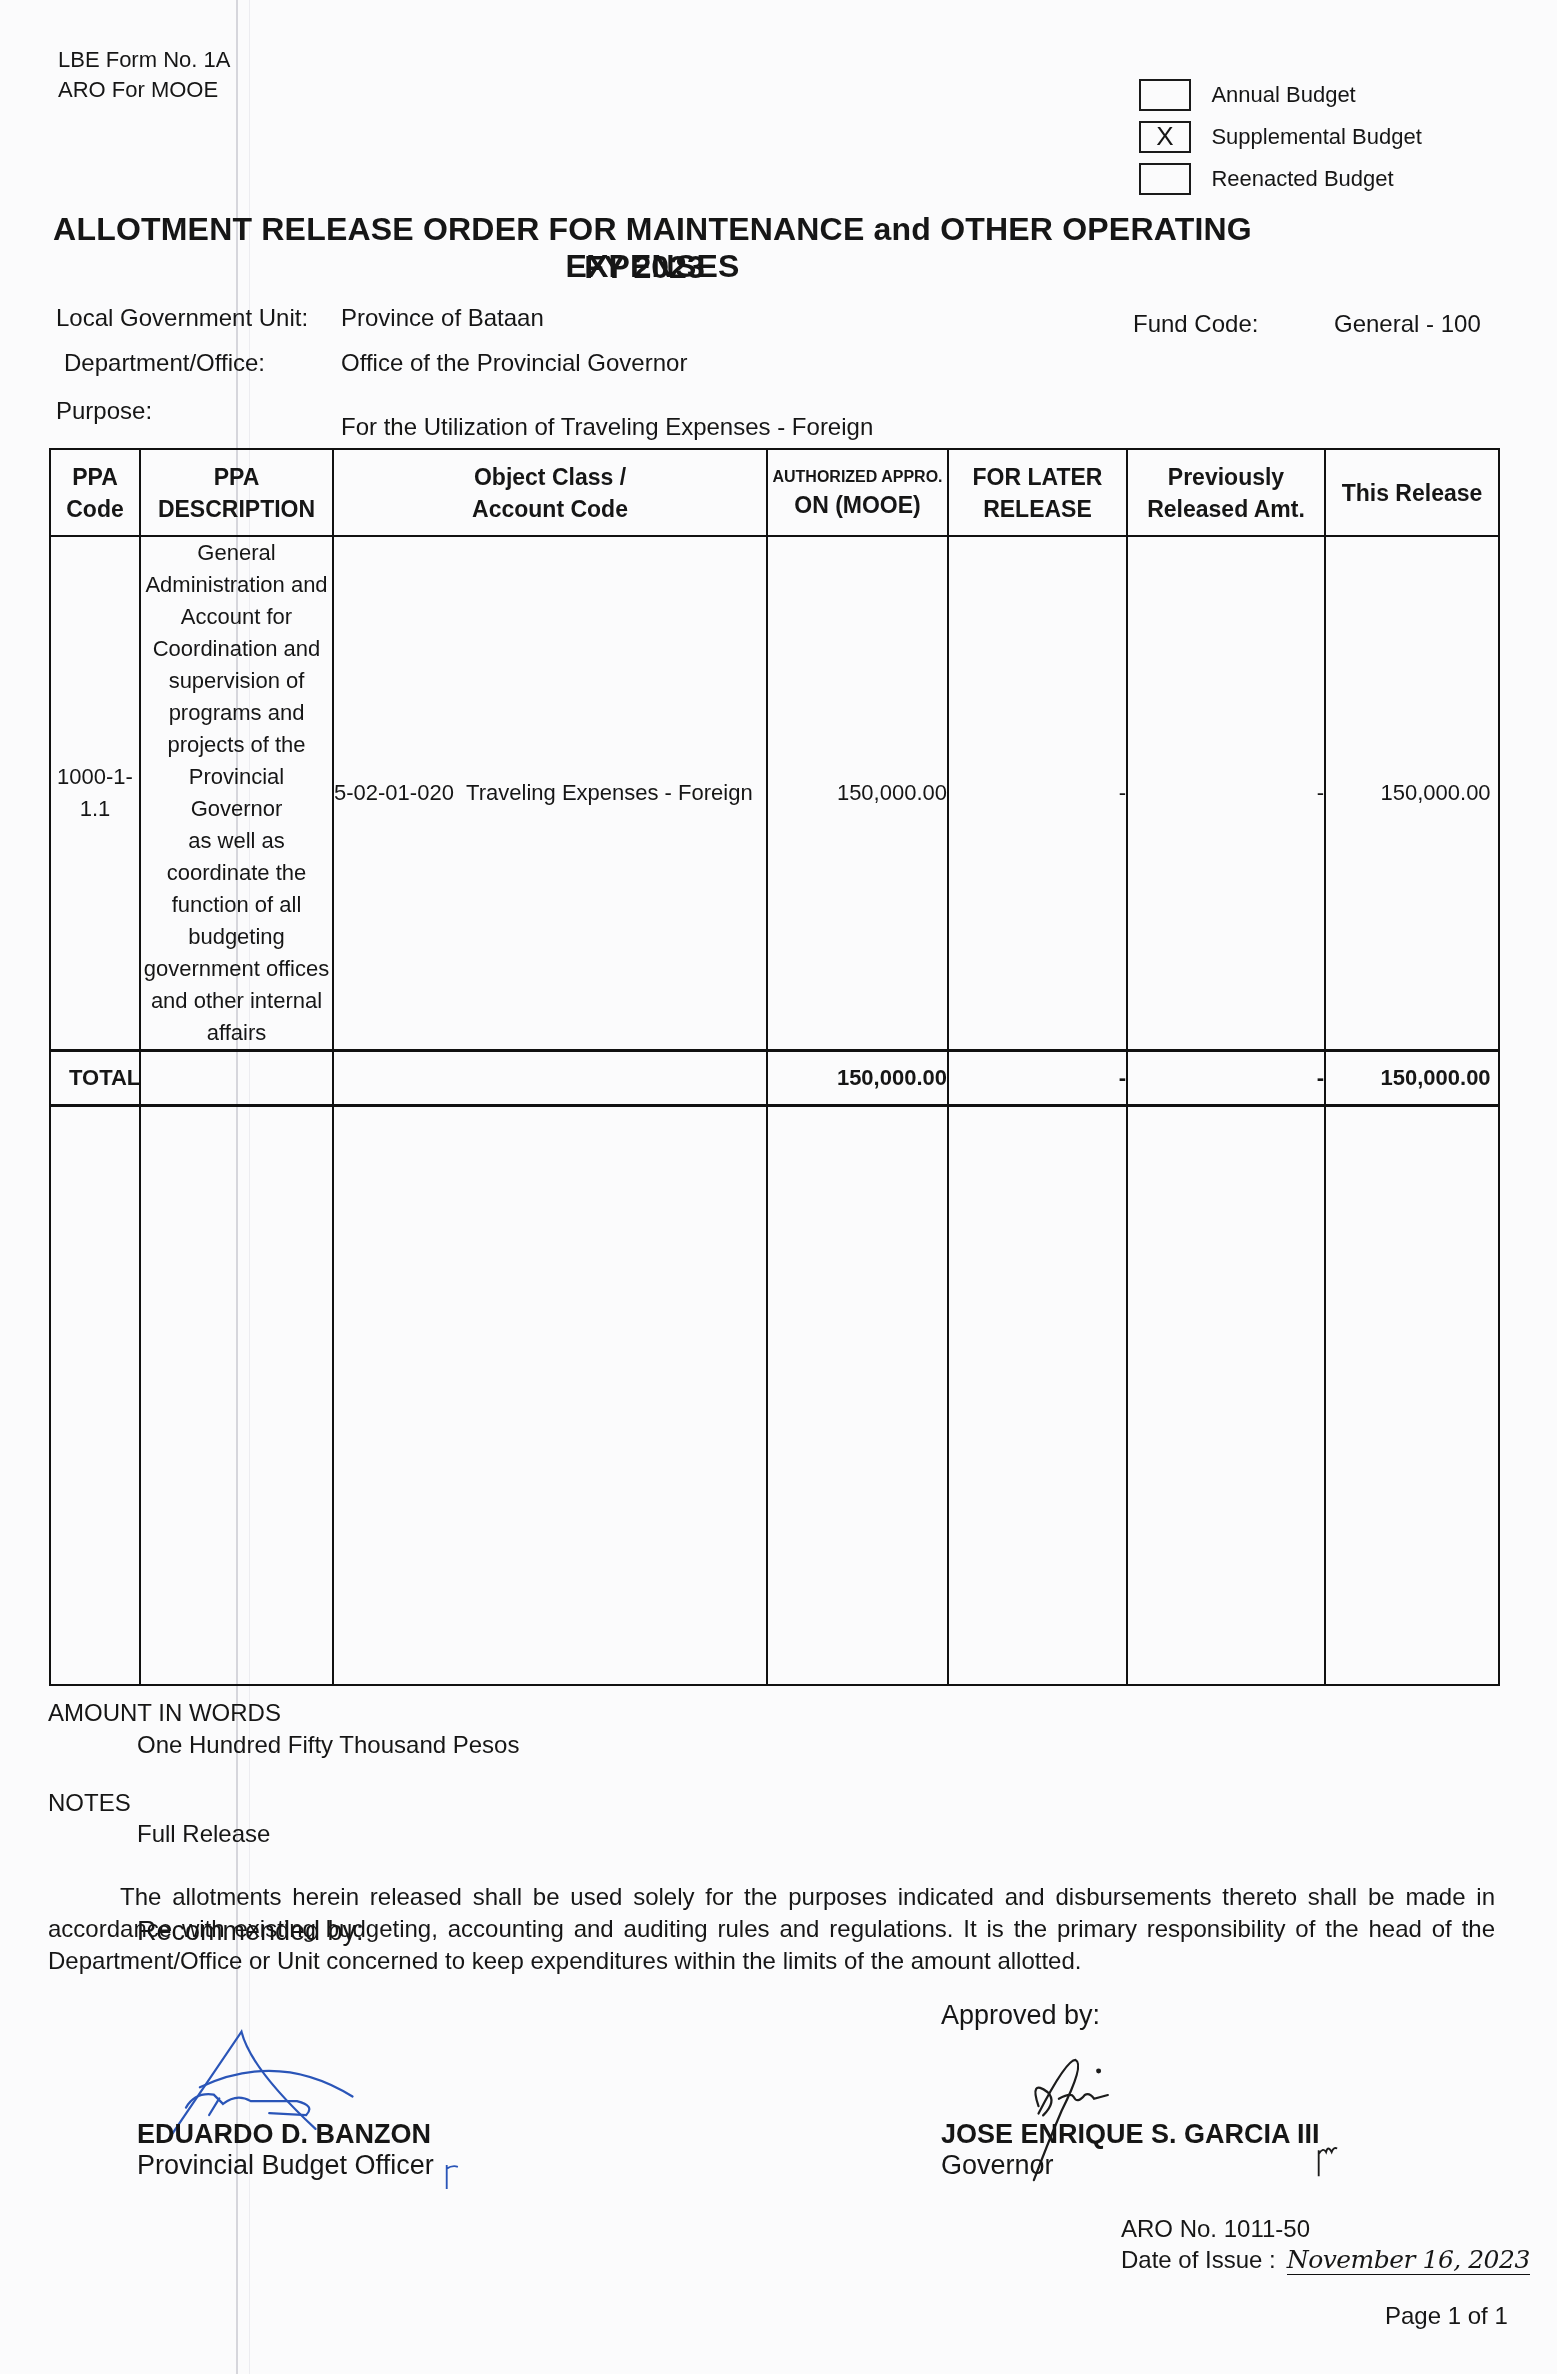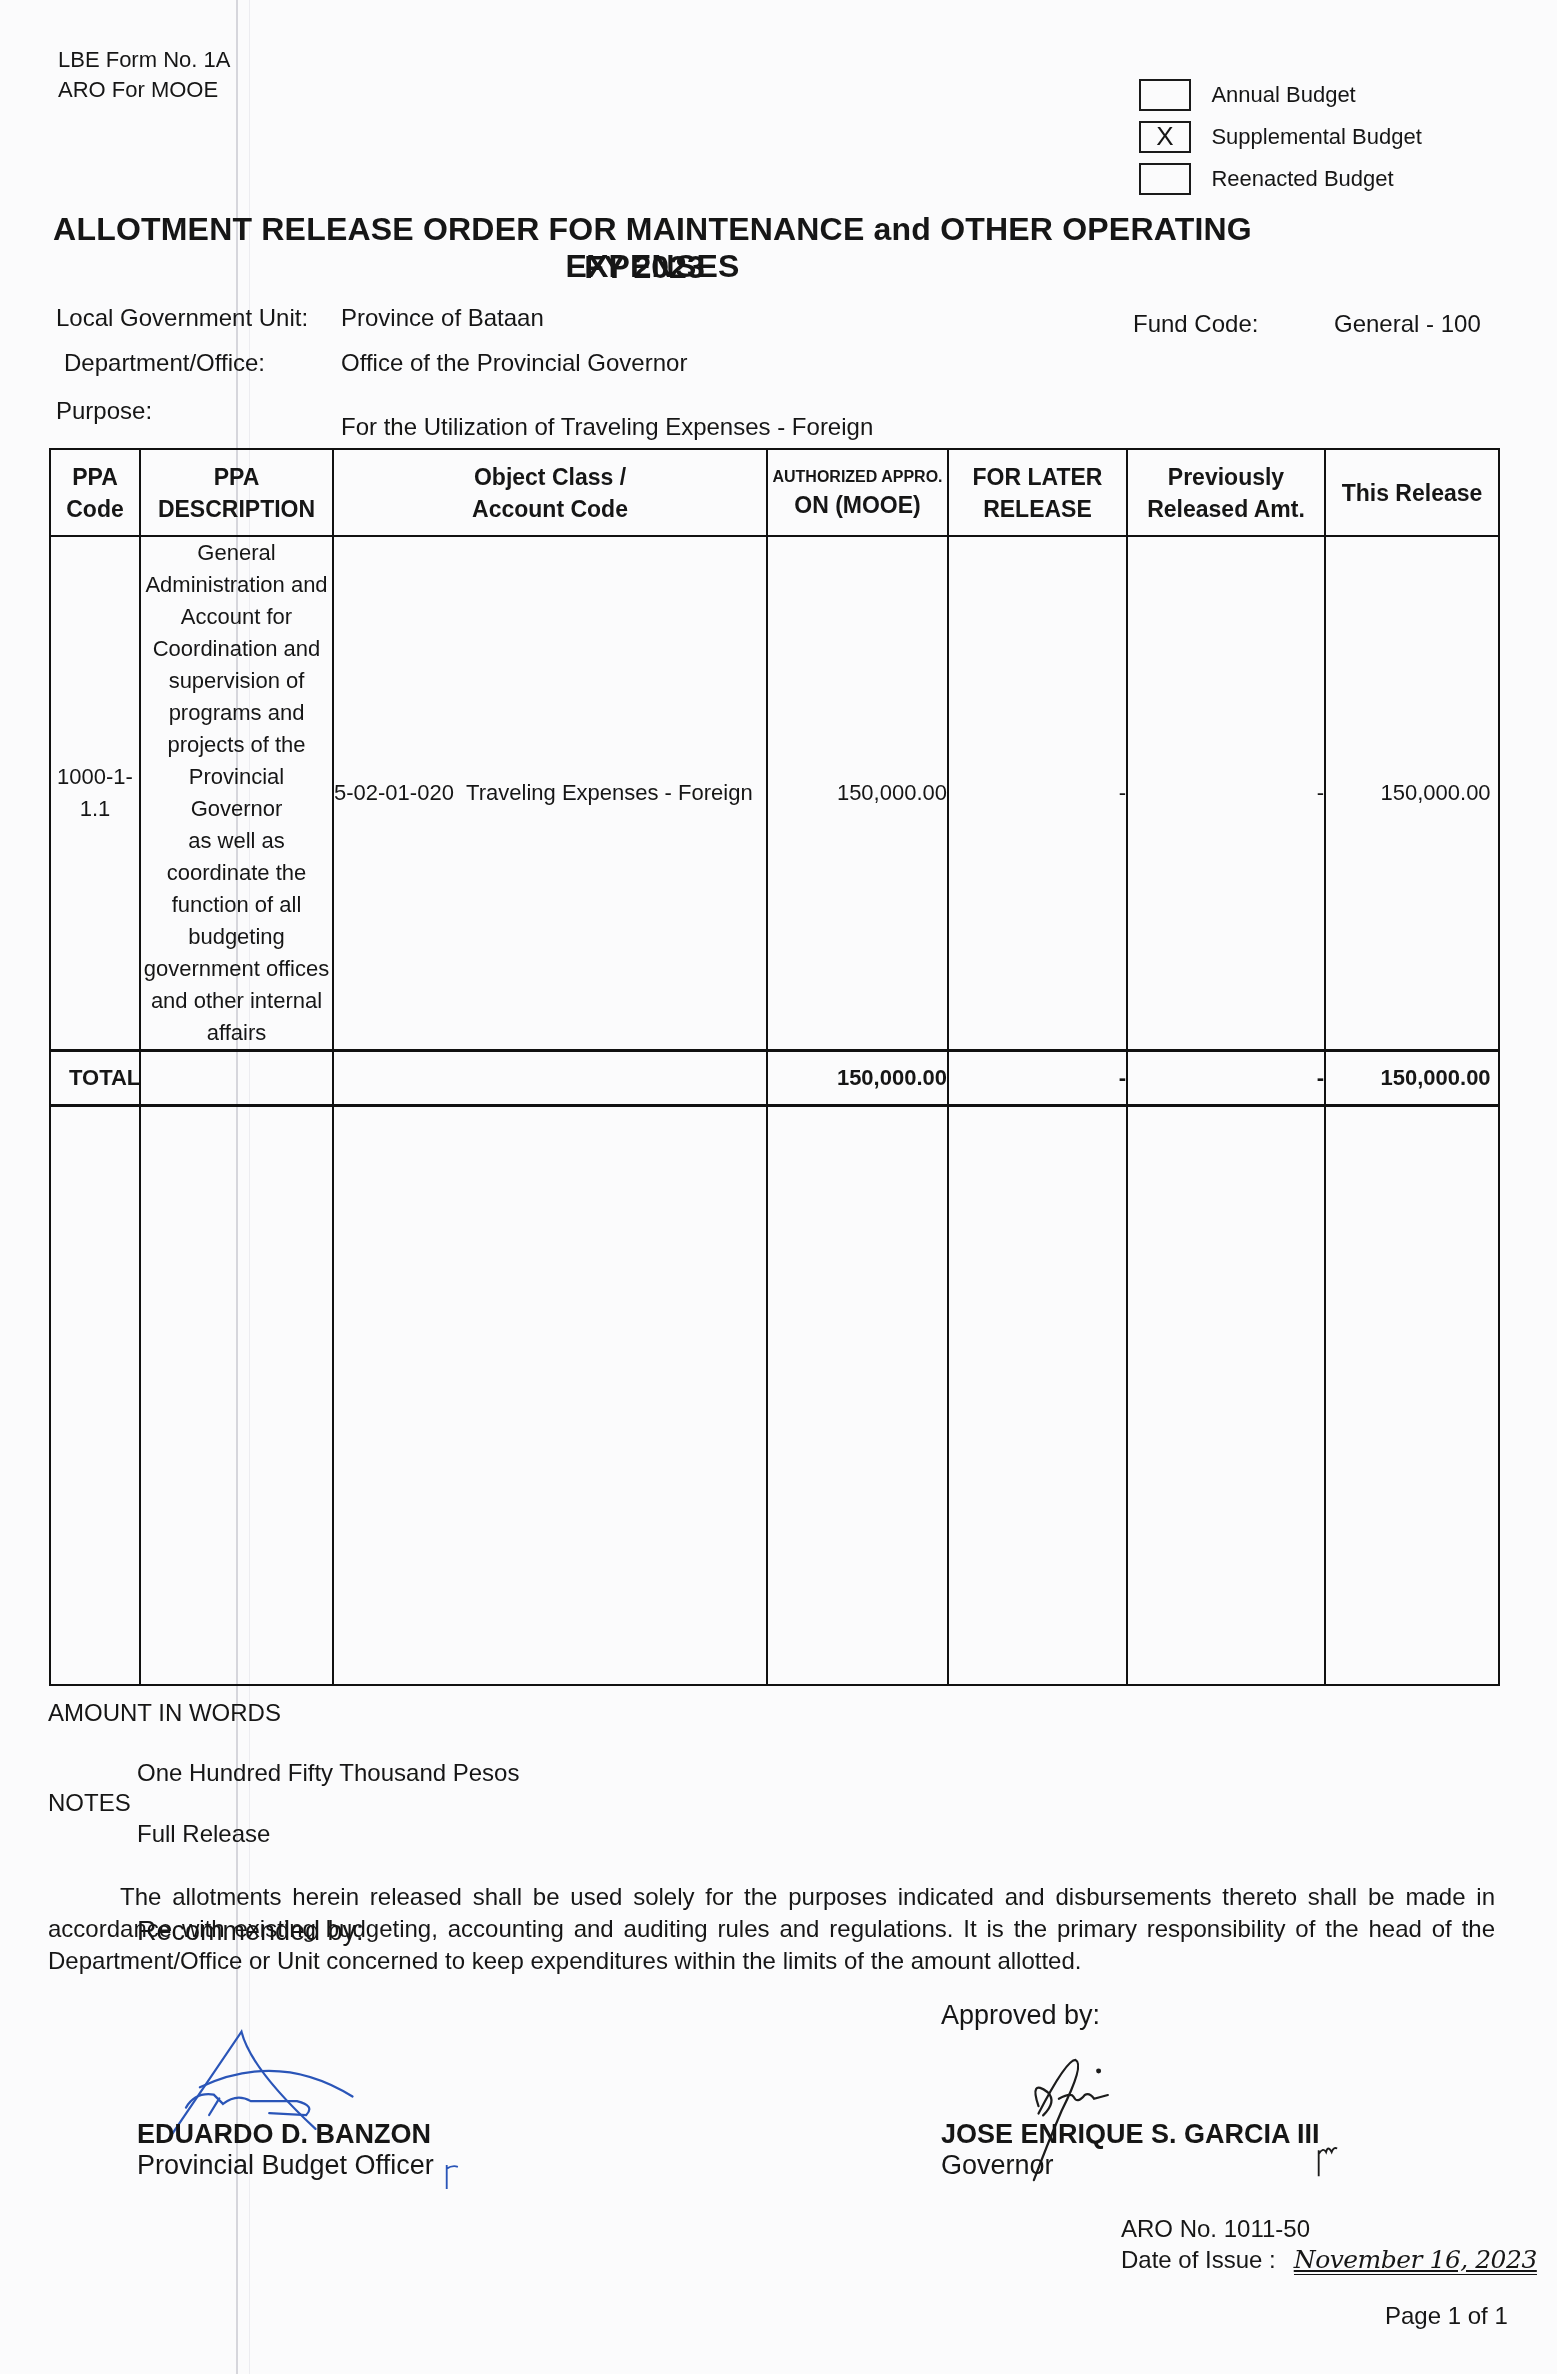--- a/index.html
+++ b/index.html
@@ -138,21 +138,21 @@
         <td></td>
         <td></td>
         <td></td>
         <td></td>
         <td></td>
     </tr>
   </tbody>
 </table>
 
 <div class="abs sec-label" style="top:1699px;">AMOUNT IN WORDS</div>
-<div class="abs sec-value" style="top:1731px;margin-top:28px;">One Hundred Fifty Thousand Pesos</div>
+<div class="abs sec-value" style="top:1731px;">One Hundred Fifty Thousand Pesos</div>
 <div class="abs sec-label" style="top:1789px;">NOTES</div>
 <div class="abs sec-value" style="top:1820px;">Full Release</div>
 
 <div class="abs para">The allotments herein released shall be used solely for the purposes indicated and disbursements thereto shall be made in accordance with existing budgeting, accounting and auditing rules and regulations. It is the primary responsibility of the head of the Department/Office or Unit concerned to keep expenditures within the limits of the amount allotted.</div>
 
 <div class="abs sig-head" style="left:137px; top:1916px;">Recommended by:</div>
 <svg class="sig-svg" style="left:158px; top:2004px;" width="241" height="148" viewBox="0 0 260 160">
   <g fill="none" stroke="#2a55b8" stroke-width="2.4" stroke-linecap="round">
     <path d="M 12 145 L 90 30 Q 100 70 170 135"></path>
     <path d="M 45 90 Q 130 50 210 100"></path>
@@ -177,16 +177,16 @@
 </svg>
 <div class="abs sig-name" style="left:941px; top:2119px;">JOSE ENRIQUE S. GARCIA III</div>
 <div class="abs sig-title" style="left:941px; top:2150px;">Governor</div>
 <svg class="sig-svg" style="left:1315px; top:2141px;" width="24" height="39" viewBox="0 0 26 42">
   <path d="M 4 10 L 4 38 M 4 14 Q 9 6 12 12 Q 14 4 18 12 Q 20 6 24 8" fill="none" stroke="#1c1c1c" stroke-width="2"></path>
 </svg>
 
 <div class="abs" style="left:1121px; top:2215px; font-size:24px;">ARO No. 1011-50</div>
 <div class="abs" style="left:1121px; top:2245px; font-size:24px; display:flex; align-items:baseline;">
   <span>Date of Issue :</span>
-  <span style="margin-left:18px; font-family:'DejaVu Serif', serif; font-style:italic; font-size:25px; border-bottom:1.9px solid #111; letter-spacing:-0.5px;text-decoration:underline;">November 16, 2023</span>
+  <span style="margin-left:11px; font-family:'DejaVu Serif', serif; font-style:italic; font-size:25px; border-bottom:1.9px solid #111; letter-spacing:-0.5px;">November 16, 2023</span>
 </div>
 <div class="abs" style="left:1385px; top:2302px; font-size:24px;">Page 1 of 1</div>
 
 
 </body></html>

